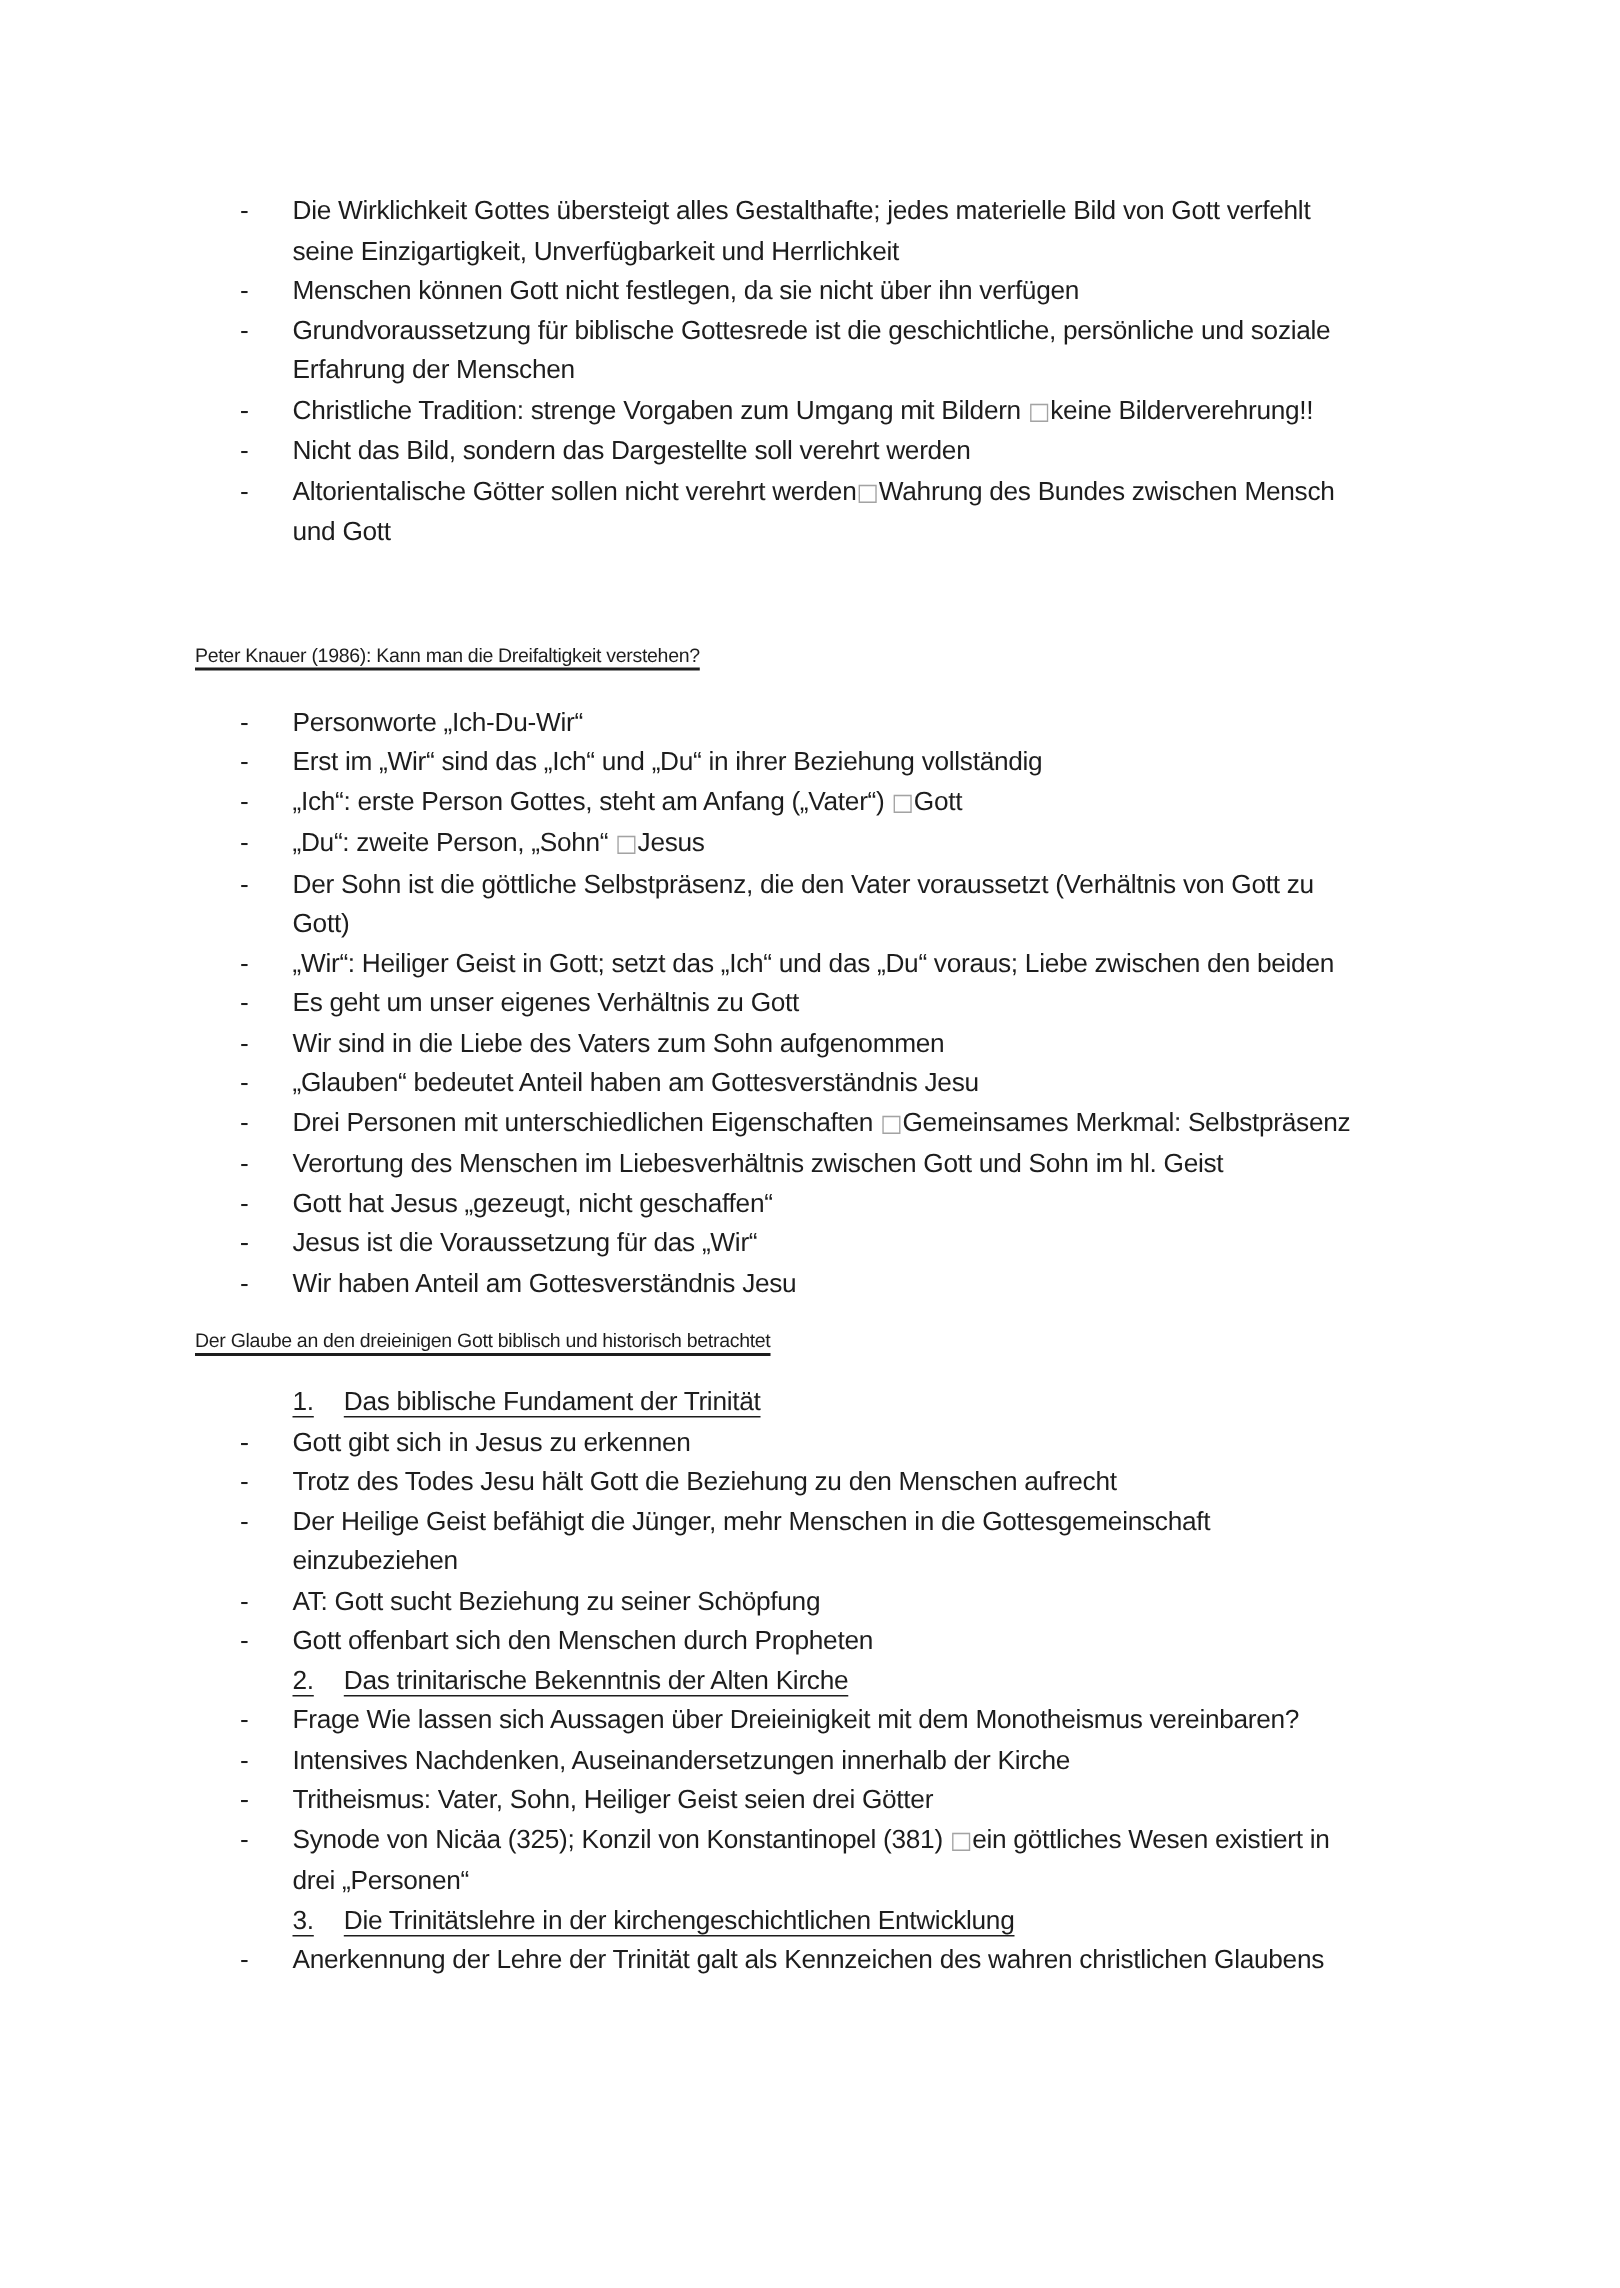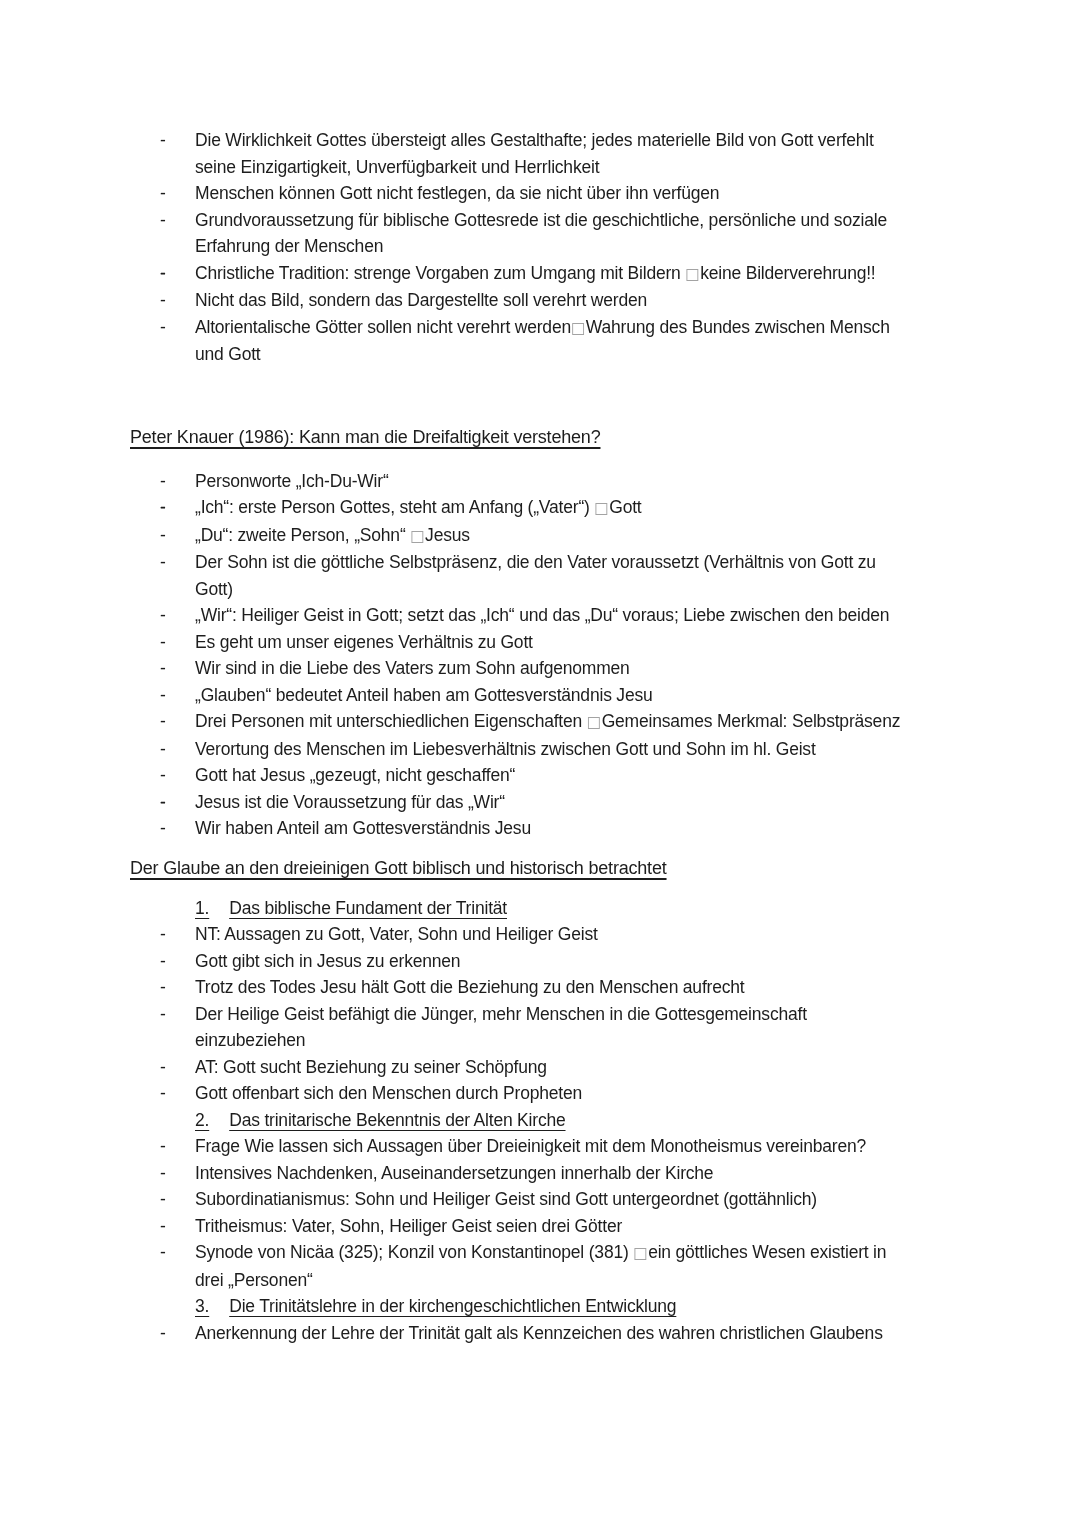--- a/index.html
+++ b/index.html
@@ -34,21 +34,21 @@
     position: absolute;
     left: 30px;
     top: 0;
   }
   .text, .ntext, .heading-text {
     white-space: pre-wrap;
     margin-top: 33px;
   }
   .heading {
     margin: 0;
-    font-size: 18px;
+    font-size: 13px;
     font-weight: normal;
     line-height: 28px;
     letter-spacing: -0.2px;
   }
   .heading .heading-text {
     text-decoration: underline;
     text-decoration-thickness: 1.5px;
     text-underline-offset: 3.5px;
   }
   .heading.block-1 { margin: 55px 0 17px 0; }
@@ -81,50 +81,50 @@
 Erfahrung der Menschen</span></div>
         <div class="line bullet"><span class="dash">-</span></div>
         <div class="line bullet"><span class="dash">-</span><span class="text rich">Christliche Tradition: strenge Vorgaben zum Umgang mit Bildern <span class="box-glyph">□</span>keine Bilderverehrung!!</span></div>
         <div class="line bullet"><span class="dash">-</span><span class="text rich">Nicht das Bild, sondern das Dargestellte soll verehrt werden</span></div>
         <div class="line bullet"><span class="dash">-</span><span class="text rich">Altorientalische Götter sollen nicht verehrt werden<span class="box-glyph">□</span>Wahrung des Bundes zwischen Mensch
 und Gott</span></div>
       </div>
       <h2 class="heading block-1"><span class="heading-text rich">Peter Knauer (1986): Kann man die Dreifaltigkeit verstehen?</span></h2>
       <div class="list block-2">
         <div class="line bullet"><span class="dash">-</span><span class="text rich">Personworte „Ich-Du-Wir“</span></div>
-        <div class="line bullet"><span class="dash">-</span></div>
+        <div class="line bullet"><span class="dash">-</span><span class="text rich">Erst im „Wir“ sind das „Ich“ und „Du“ in ihrer Beziehung vollständig</span></div>
         <div class="line bullet"><span class="dash">-</span><span class="text rich">„Ich“: erste Person Gottes, steht am Anfang („Vater“) <span class="box-glyph">□</span>Gott</span></div>
         <div class="line bullet"><span class="dash">-</span><span class="text rich">„Du“: zweite Person, „Sohn“ <span class="box-glyph">□</span>Jesus</span></div>
         <div class="line bullet"><span class="dash">-</span><span class="text rich">Der Sohn ist die göttliche Selbstpräsenz, die den Vater voraussetzt (Verhältnis von Gott zu
 Gott)</span></div>
         <div class="line bullet"><span class="dash">-</span><span class="text rich">„Wir“: Heiliger Geist in Gott; setzt das „Ich“ und das „Du“ voraus; Liebe zwischen den beiden</span></div>
         <div class="line bullet"><span class="dash">-</span><span class="text rich">Es geht um unser eigenes Verhältnis zu Gott</span></div>
         <div class="line bullet"><span class="dash">-</span><span class="text rich">Wir sind in die Liebe des Vaters zum Sohn aufgenommen</span></div>
         <div class="line bullet"><span class="dash">-</span><span class="text rich">„Glauben“ bedeutet Anteil haben am Gottesverständnis Jesu</span></div>
         <div class="line bullet"><span class="dash">-</span><span class="text rich">Drei Personen mit unterschiedlichen Eigenschaften <span class="box-glyph">□</span>Gemeinsames Merkmal: Selbstpräsenz</span></div>
         <div class="line bullet"><span class="dash">-</span><span class="text rich">Verortung des Menschen im Liebesverhältnis zwischen Gott und Sohn im hl. Geist</span></div>
         <div class="line bullet"><span class="dash">-</span><span class="text rich">Gott hat Jesus „gezeugt, nicht geschaffen“</span></div>
         <div class="line bullet"><span class="dash">-</span></div>
         <div class="line bullet"><span class="dash">-</span><span class="text rich">Jesus ist die Voraussetzung für das „Wir“</span></div>
         <div class="line bullet"><span class="dash">-</span><span class="text rich">Wir haben Anteil am Gottesverständnis Jesu</span></div>
       </div>
       <h2 class="heading block-3"><span class="heading-text rich">Der Glaube an den dreieinigen Gott biblisch und historisch betrachtet</span></h2>
       <div class="list block-4">
         <div class="line numbered"><span class="num-line"><span class="num">1.</span><span class="ntext rich">Das biblische Fundament der Trinität</span></span></div>
-        <div class="line bullet"><span class="dash">-</span><span class="text rich">NT: Aussagen zu Gott, Vater, Sohn und Heiliger Geist</span></div>
+        <div class="line bullet"><span class="dash">-</span></div>
         <div class="line bullet"><span class="dash">-</span><span class="text rich">Gott gibt sich in Jesus zu erkennen</span></div>
         <div class="line bullet"><span class="dash">-</span><span class="text rich">Trotz des Todes Jesu hält Gott die Beziehung zu den Menschen aufrecht</span></div>
         <div class="line bullet"><span class="dash">-</span><span class="text rich">Der Heilige Geist befähigt die Jünger, mehr Menschen in die Gottesgemeinschaft
 einzubeziehen</span></div>
         <div class="line bullet"><span class="dash">-</span><span class="text rich">AT: Gott sucht Beziehung zu seiner Schöpfung</span></div>
         <div class="line bullet"><span class="dash">-</span><span class="text rich">Gott offenbart sich den Menschen durch Propheten</span></div>
         <div class="line numbered"><span class="num-line"><span class="num">2.</span><span class="ntext rich">Das trinitarische Bekenntnis der Alten Kirche</span></span></div>
         <div class="line bullet"><span class="dash">-</span><span class="text rich">Frage Wie lassen sich Aussagen über Dreieinigkeit mit dem Monotheismus vereinbaren?</span></div>
         <div class="line bullet"><span class="dash">-</span><span class="text rich">Intensives Nachdenken, Auseinandersetzungen innerhalb der Kirche</span></div>
-        <div class="line bullet"><span class="dash">-</span><span class="text rich">Subordinatianismus: Sohn und Heiliger Geist sind Gott untergeordnet (gottähnlich)</span></div>
+        <div class="line bullet"><span class="dash">-</span></div>
         <div class="line bullet"><span class="dash">-</span><span class="text rich">Tritheismus: Vater, Sohn, Heiliger Geist seien drei Götter</span></div>
         <div class="line bullet"><span class="dash">-</span><span class="text rich">Synode von Nicäa (325); Konzil von Konstantinopel (381) <span class="box-glyph">□</span>ein göttliches Wesen existiert in
 drei „Personen“</span></div>
         <div class="line numbered"><span class="num-line"><span class="num">3.</span><span class="ntext rich">Die Trinitätslehre in der kirchengeschichtlichen Entwicklung</span></span></div>
         <div class="line bullet"><span class="dash">-</span><span class="text rich">Anerkennung der Lehre der Trinität galt als Kennzeichen des wahren christlichen Glaubens</span></div>
       </div>
     </main>
 </div>
 
 </body></html>

